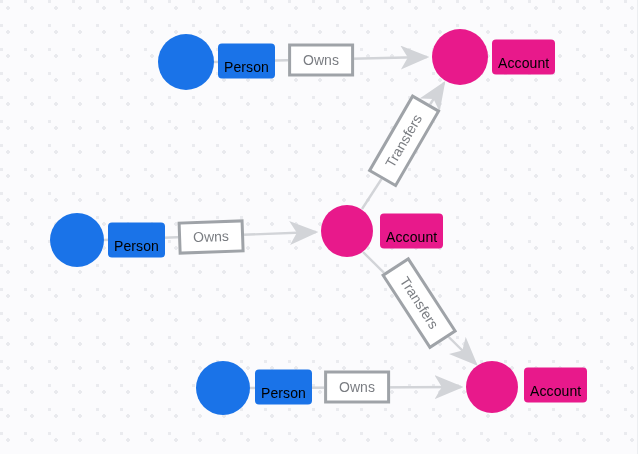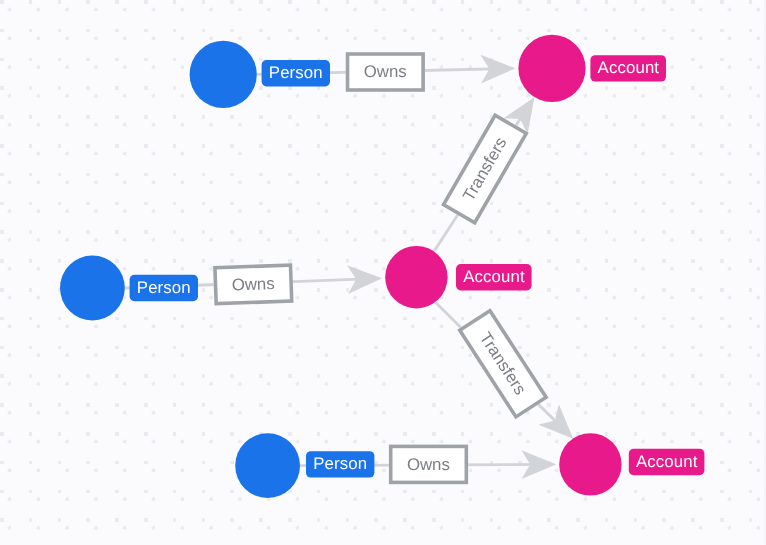--- a/index.html
+++ b/index.html
@@ -59,23 +59,23 @@
     position: absolute;
     border-radius: 50%;
     transform: translate(-50%, -50%);
   }
   .node.person { background: #1a73e8; }
   .node.account { background: #e8198b; }
 
   .node-label {
     position: absolute;
     transform: translateY(-50%);
-    padding: 2px 6px 3px 6px;
+    padding: 15px 6px 3px 6px;
     border-radius: 4px;
-    color: #ffffff;
+    color: #000000;
     font-size: 14px;
     line-height: 17px;
     white-space: nowrap;
     letter-spacing: 0.1px;
   }
   .node-label.person { background: #1a73e8; }
   .node-label.account { background: #e8198b; }
 
   .edge-label {
     position: absolute;

